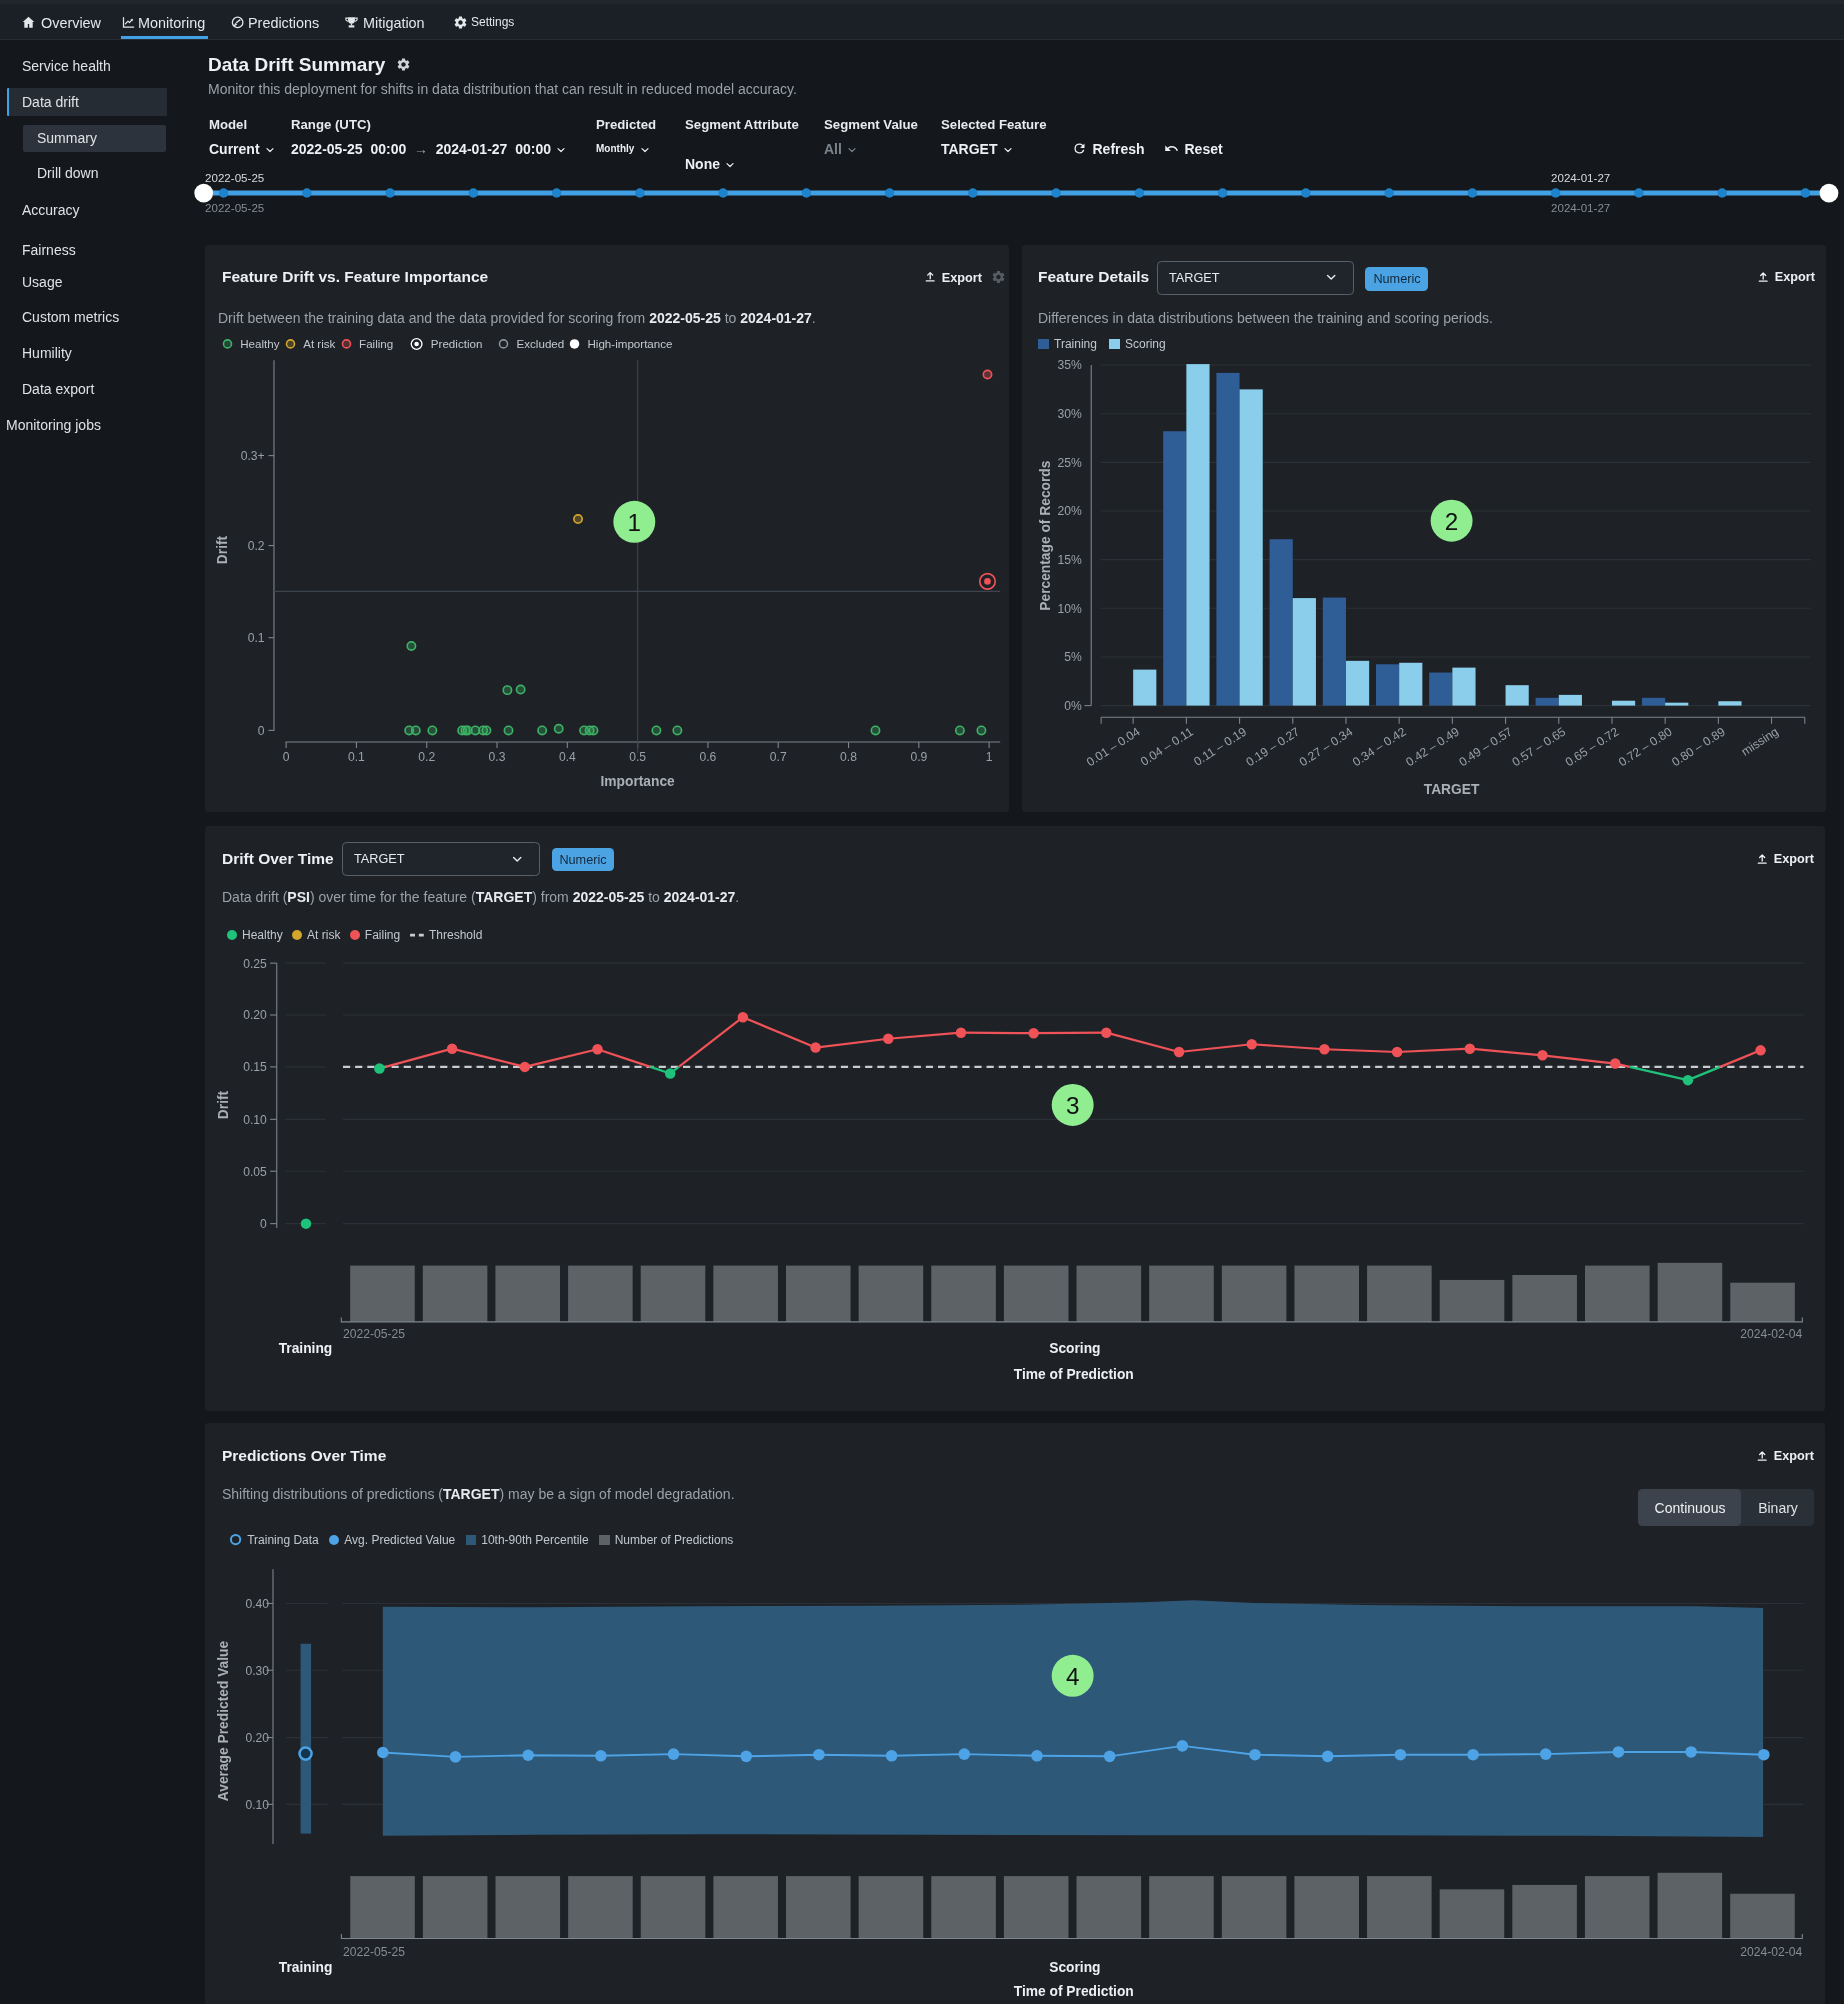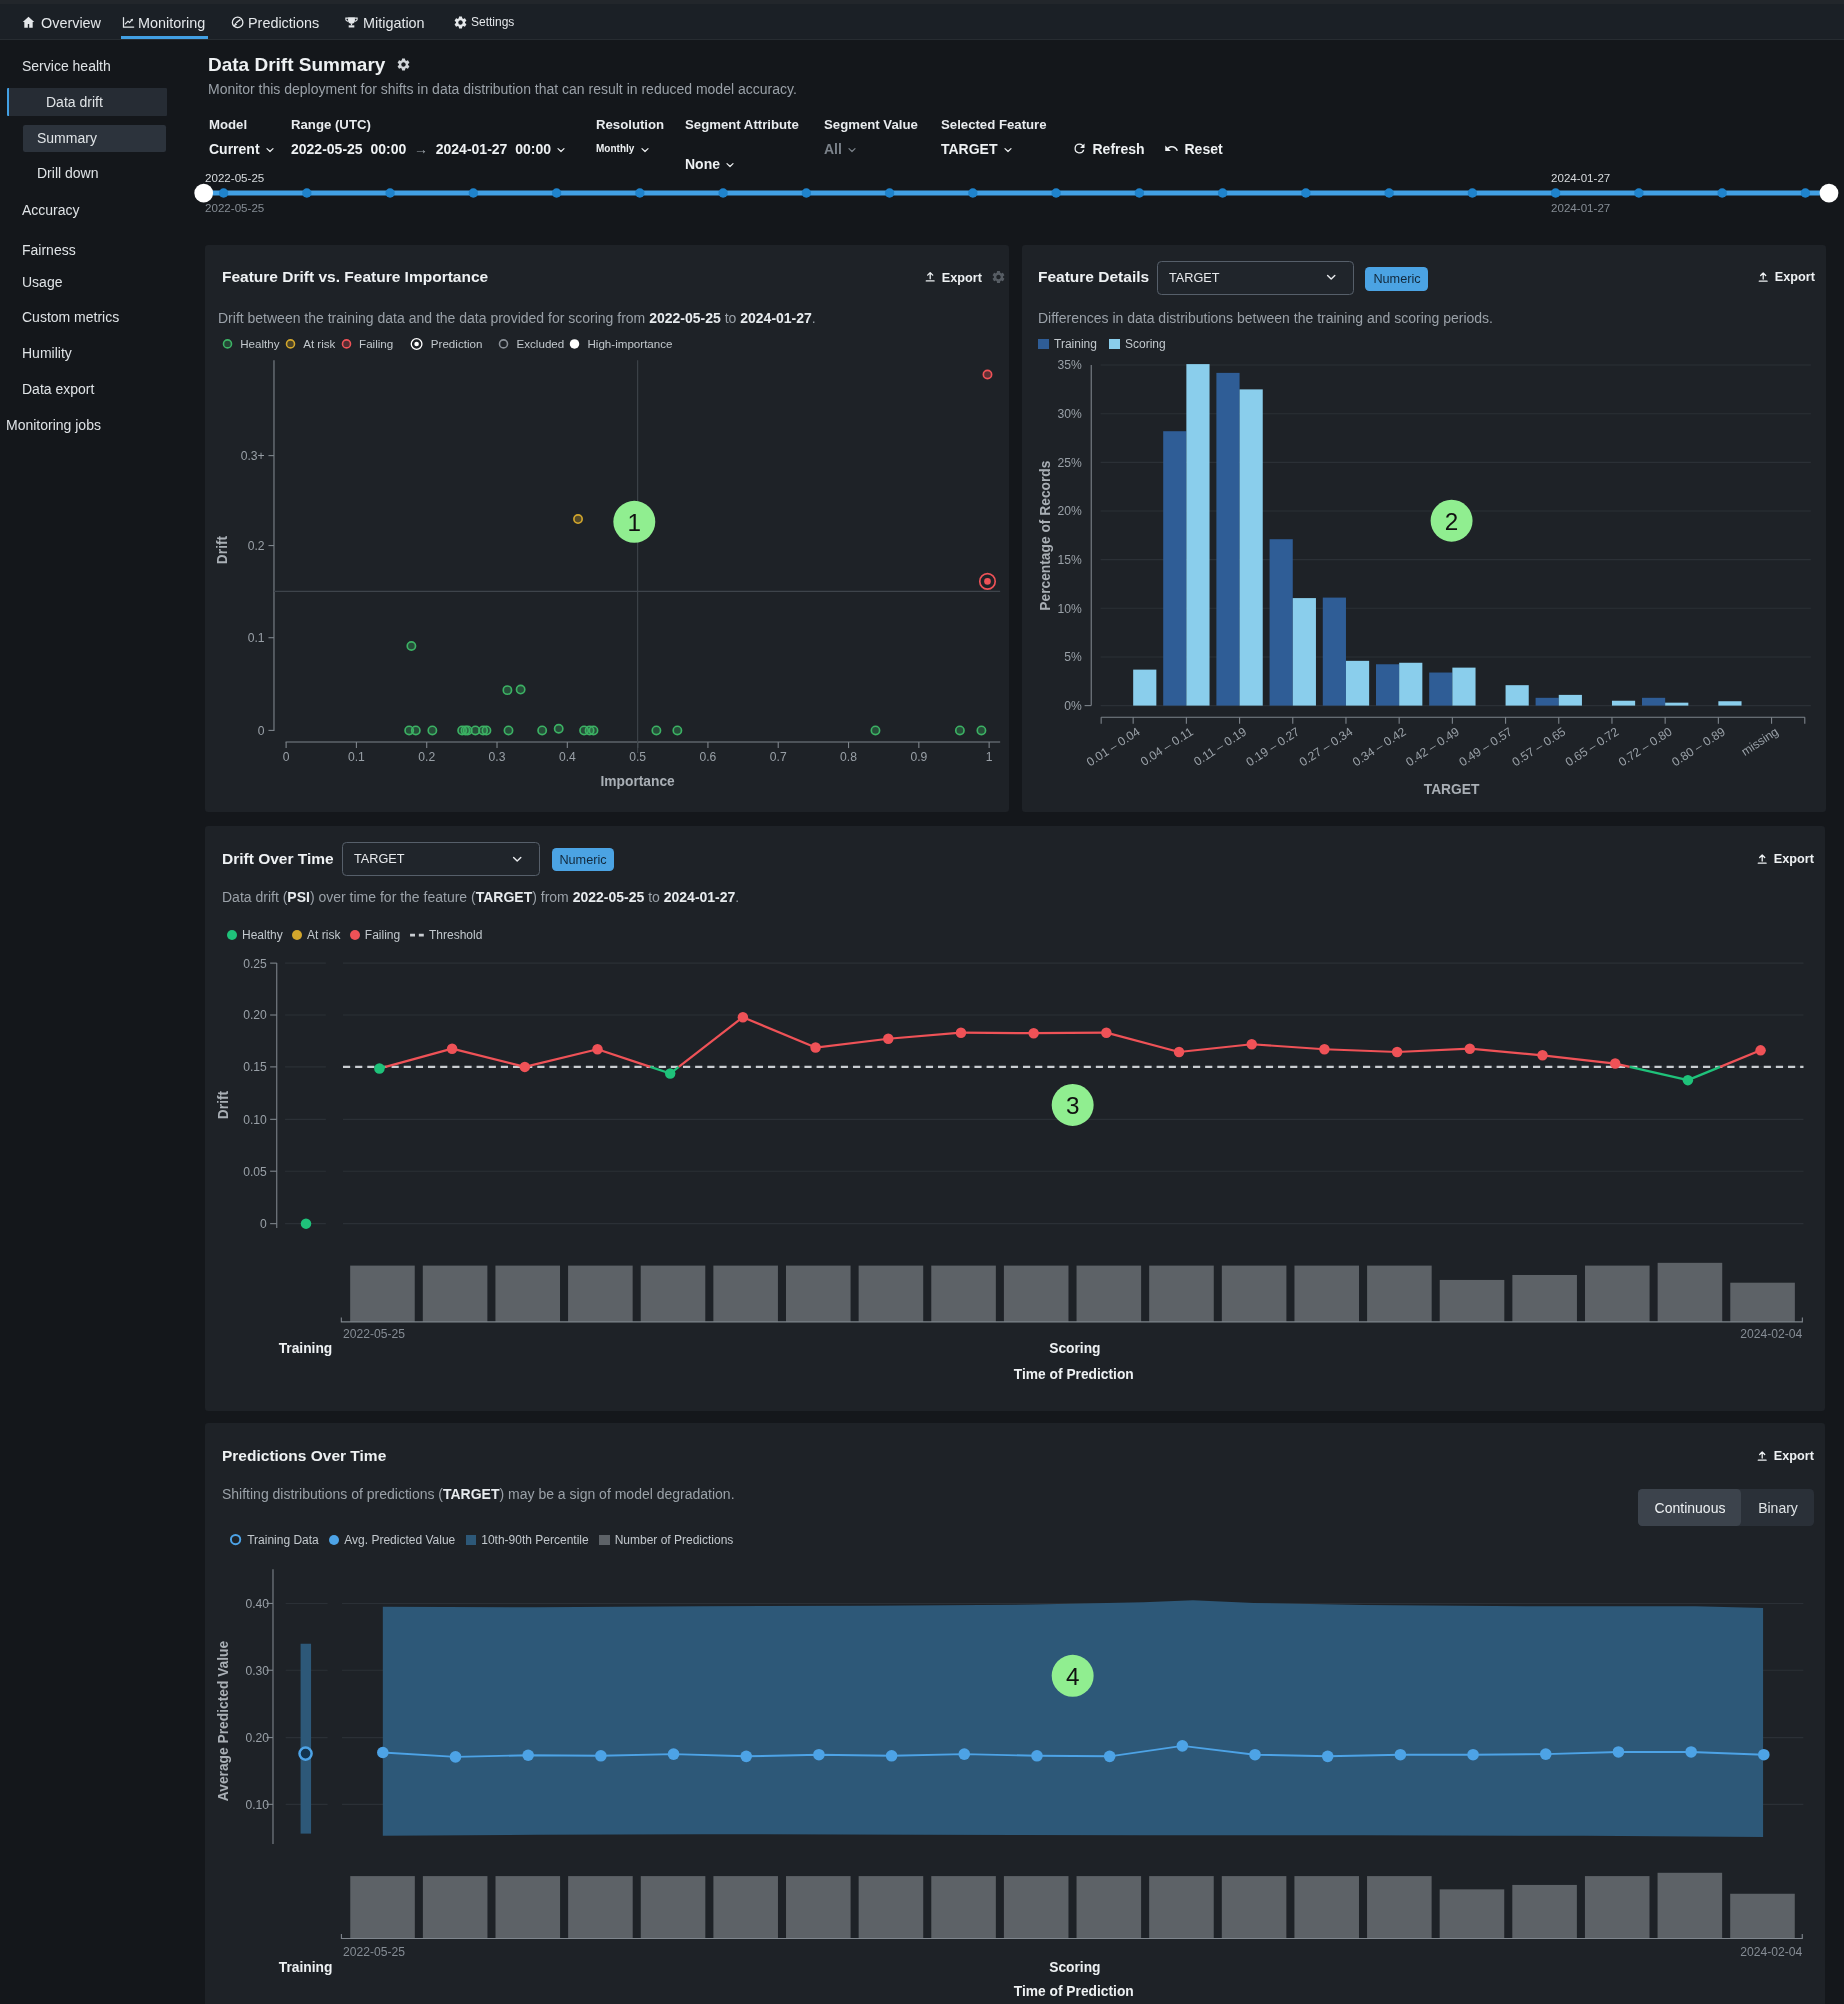--- a/index.html
+++ b/index.html
@@ -47,40 +47,40 @@
 <div class="row" style="left:453px;top:14.4px;height:15.5px">
       <svg width="15" height="15" viewBox="0 0 24 24" style="">
         <path d="M19.14 12.94c.04-.3.06-.61.06-.94 0-.32-.02-.64-.07-.94l2.03-1.58a.49.49 0 0 0 .12-.61l-1.92-3.32a.488.488 0 0 0-.59-.22l-2.39.96c-.5-.38-1.03-.7-1.62-.94l-.36-2.54a.484.484 0 0 0-.48-.41h-3.84c-.24 0-.43.17-.47.41l-.36 2.54c-.59.24-1.13.57-1.62.94l-2.39-.96c-.22-.08-.47 0-.59.22L2.74 8.87c-.12.21-.08.47.12.61l2.03 1.58c-.05.3-.09.63-.09.94s.02.64.07.94l-2.03 1.58a.49.49 0 0 0-.12.61l1.92 3.32c.12.22.37.29.59.22l2.39-.96c.5.38 1.03.7 1.62.94l.36 2.54c.05.24.24.41.48.41h3.84c.24 0 .44-.17.47-.41l.36-2.54c.59-.24 1.13-.56 1.62-.94l2.39.96c.22.08.47 0 .59-.22l1.92-3.32a.49.49 0 0 0-.12-.61l-2.01-1.58zM12 15.6A3.6 3.6 0 0 1 8.4 12c0-1.98 1.62-3.6 3.6-3.6s3.6 1.62 3.6 3.6-1.62 3.6-3.6 3.6z" fill="#e4e7ea"></path>
       </svg>
     </div>
 <div class="t" style="left:471px;top:22.6px;font-size:12px;color:#e4e7ea;font-weight:400;transform:translateY(-50%);">Settings</div>
 <div style="position:absolute;left:121px;top:36px;width:87px;height:2.8px;background:#42a0e4"></div>
 <div style="position:absolute;left:6.6px;top:88px;width:160px;height:28px;background:#262c34;border-left:2.2px solid #42a0e4;border-radius:1.1px"></div>
 <div style="position:absolute;left:23px;top:125px;width:143px;height:26.5px;background:#2c333c;border-radius:2.2px"></div>
 <div class="t" style="left:22px;top:66px;font-size:14px;color:#dfe3e6;font-weight:400;transform:translateY(-50%);">Service health</div>
-<div class="t" style="left:22px;top:102px;font-size:14px;color:#dfe3e6;font-weight:400;transform:translateY(-50%);margin-left:24px;">Data drift</div>
+<div class="t" style="left:22px;top:102px;font-size:14px;color:#dfe3e6;font-weight:400;transform:translateY(-50%);">Data drift</div>
 <div class="t" style="left:37px;top:138px;font-size:14px;color:#dfe3e6;font-weight:400;transform:translateY(-50%);">Summary</div>
 <div class="t" style="left:37px;top:173px;font-size:14px;color:#dfe3e6;font-weight:400;transform:translateY(-50%);">Drill down</div>
 <div class="t" style="left:22px;top:210px;font-size:14px;color:#dfe3e6;font-weight:400;transform:translateY(-50%);">Accuracy</div>
 <div class="t" style="left:22px;top:250px;font-size:14px;color:#dfe3e6;font-weight:400;transform:translateY(-50%);">Fairness</div>
 <div class="t" style="left:22px;top:282px;font-size:14px;color:#dfe3e6;font-weight:400;transform:translateY(-50%);">Usage</div>
 <div class="t" style="left:22px;top:317px;font-size:14px;color:#dfe3e6;font-weight:400;transform:translateY(-50%);">Custom metrics</div>
 <div class="t" style="left:22px;top:353px;font-size:14px;color:#dfe3e6;font-weight:400;transform:translateY(-50%);">Humility</div>
 <div class="t" style="left:22px;top:389px;font-size:14px;color:#dfe3e6;font-weight:400;transform:translateY(-50%);">Data export</div>
 <div class="t" style="left:6px;top:425px;font-size:14px;color:#dfe3e6;font-weight:400;transform:translateY(-50%);">Monitoring jobs</div>
 <div class="t" style="left:208px;top:65px;font-size:19px;color:#eef1f3;font-weight:700;transform:translateY(-50%);">Data Drift Summary</div>
 <div class="row" style="left:396px;top:57px">
       <svg width="15" height="15" viewBox="0 0 24 24" style="">
         <path d="M19.14 12.94c.04-.3.06-.61.06-.94 0-.32-.02-.64-.07-.94l2.03-1.58a.49.49 0 0 0 .12-.61l-1.92-3.32a.488.488 0 0 0-.59-.22l-2.39.96c-.5-.38-1.03-.7-1.62-.94l-.36-2.54a.484.484 0 0 0-.48-.41h-3.84c-.24 0-.43.17-.47.41l-.36 2.54c-.59.24-1.13.57-1.62.94l-2.39-.96c-.22-.08-.47 0-.59.22L2.74 8.87c-.12.21-.08.47.12.61l2.03 1.58c-.05.3-.09.63-.09.94s.02.64.07.94l-2.03 1.58a.49.49 0 0 0-.12.61l1.92 3.32c.12.22.37.29.59.22l2.39-.96c.5.38 1.03.7 1.62.94l.36 2.54c.05.24.24.41.48.41h3.84c.24 0 .44-.17.47-.41l.36-2.54c.59-.24 1.13-.56 1.62-.94l2.39.96c.22.08.47 0 .59-.22l1.92-3.32a.49.49 0 0 0-.12-.61l-2.01-1.58zM12 15.6A3.6 3.6 0 0 1 8.4 12c0-1.98 1.62-3.6 3.6-3.6s3.6 1.62 3.6 3.6-1.62 3.6-3.6 3.6z" fill="#cfd3d7"></path>
       </svg>
     </div>
 <div class="t" style="left:208px;top:89px;font-size:14px;color:#9aa1a8;font-weight:400;transform:translateY(-50%);">Monitor this deployment for shifts in data distribution that can result in reduced model accuracy.</div>
 <div class="t" style="left:209px;top:125px;font-size:13.2px;color:#e8ebee;font-weight:700;transform:translateY(-50%);">Model</div>
 <div class="t" style="left:291px;top:125px;font-size:13.2px;color:#e8ebee;font-weight:700;transform:translateY(-50%);">Range (UTC)</div>
-<div class="t" style="left:596px;top:125px;font-size:13.2px;color:#e8ebee;font-weight:700;transform:translateY(-50%);">Resolution</div>
+<div class="t" style="left:596px;top:125px;font-size:13.2px;color:#e8ebee;font-weight:700;transform:translateY(-50%);">Predicted</div>
 <div class="t" style="left:685px;top:125px;font-size:13.2px;color:#e8ebee;font-weight:700;transform:translateY(-50%);">Segment Attribute</div>
 <div class="t" style="left:824px;top:125px;font-size:13.2px;color:#e8ebee;font-weight:700;transform:translateY(-50%);">Segment Value</div>
 <div class="t" style="left:941px;top:125px;font-size:13.2px;color:#e8ebee;font-weight:700;transform:translateY(-50%);">Selected Feature</div>
 <div class="row" style="left:209px;top:140px;height:17.7px;font-size:14px;font-weight:700;color:#eef1f3">Current<svg width="12" height="12" viewBox="0 0 24 24" style="margin-left:4.4px;margin-top:2.2px">
         <path d="M6 9.2 12 15l6-5.8" stroke="#eef1f3" stroke-width="2.4" fill="none" stroke-linecap="round" stroke-linejoin="round"></path>
       </svg></div>
 <div class="row" style="left:291px;top:140px;height:17.7px;font-size:14px;font-weight:700;color:#eef1f3">2022-05-25&nbsp;&nbsp;00:00&nbsp;&nbsp;<span style="color:#9aa1a8;font-weight:400">→</span>&nbsp;&nbsp;2024-01-27&nbsp;&nbsp;00:00<svg width="12" height="12" viewBox="0 0 24 24" style="margin-left:4.4px;margin-top:2.2px">
         <path d="M6 9.2 12 15l6-5.8" stroke="#eef1f3" stroke-width="2.4" fill="none" stroke-linecap="round" stroke-linejoin="round"></path>
       </svg></div>
 <div class="row" style="left:596px;top:140px;height:17.7px;font-size:10px;font-weight:700;color:#eef1f3">Monthly<svg width="12" height="12" viewBox="0 0 24 24" style="margin-left:4.4px;margin-top:2.2px">

